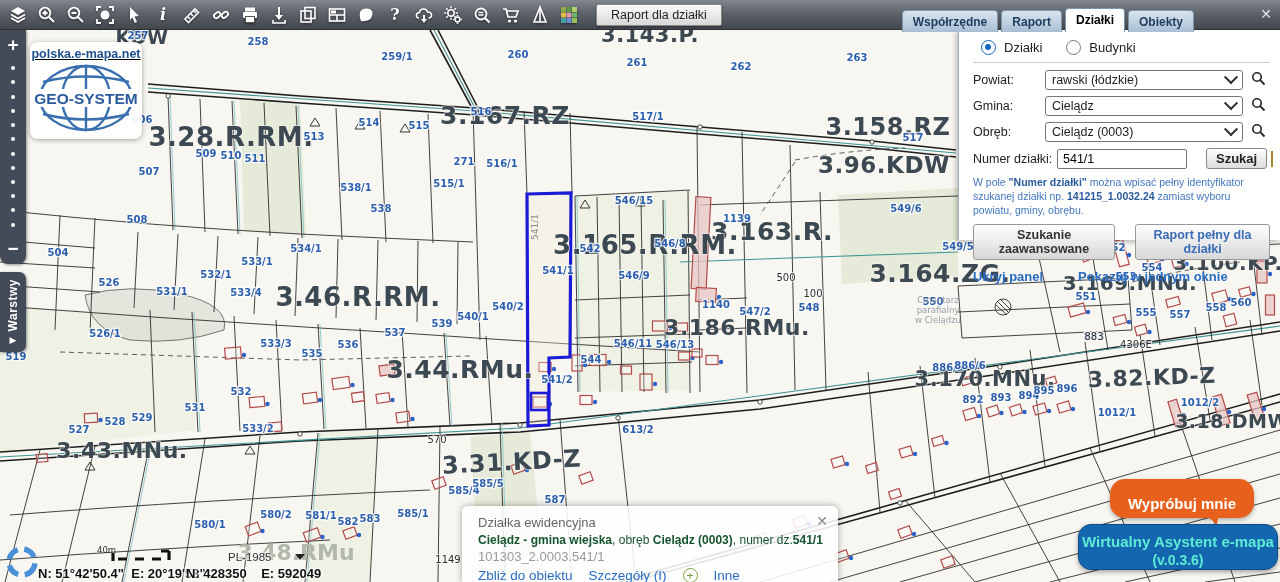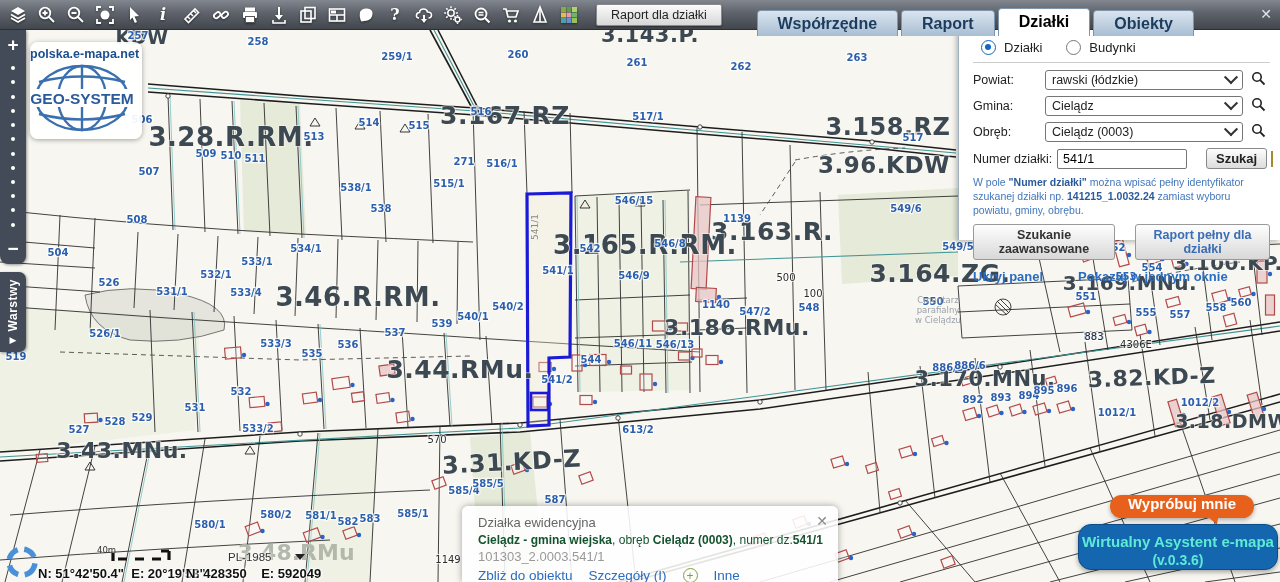--- a/index.html
+++ b/index.html
@@ -43,21 +43,21 @@
   .tb-ic svg{display:block;}
   .tb-ic .gly{color:#fff;font-weight:bold;font-size:16px;font-family:"DejaVu Serif",serif;}
   .report-btn{margin-left:10px;padding:3px 14px;font-size:12.5px;color:#222;cursor:pointer;
      background:linear-gradient(180deg,#fbfbfb,#d7d7d7);border:1px solid #8a8a8a;border-radius:2px;
      box-shadow:0 1px 2px rgba(0,0,0,.4);white-space:nowrap;}
   .tb-close{position:absolute;right:8px;top:6px;color:#dfe6ee;font-size:14px;cursor:pointer;z-index:22;}
 
   
   .tabs{position:absolute;right:86px;top:8px;display:flex;gap:3px;z-index:21;align-items:flex-end;}
   .tab{background:linear-gradient(180deg,#d9e4ef,#a9bed3);border:1px solid #7e96ac;border-bottom:none;
-     border-radius:4px 4px 0 0;padding:4px 20px 3px;font-size:16px;font-weight:bold;color:#1c3c5e;
+     border-radius:4px 4px 0 0;padding:4px 10px 3px;font-size:12px;font-weight:bold;color:#1c3c5e;
      cursor:pointer;white-space:nowrap;}
   .tab.active{background:#fff;color:#000;padding-bottom:5px;}
 
   
   .panel{position:absolute;right:0;top:30px;width:322px;height:210px;background:#fff;z-index:15;
      border-left:1px solid #9fb0c0;box-shadow:-2px 2px 5px rgba(0,0,0,.25);box-sizing:border-box;
      padding:6px 10px 0 14px;font-size:12.5px;color:#222;}
   .radio-row{display:flex;align-items:center;gap:8px;margin:4px 0 7px 8px;font-size:13px;}
   .radio{width:13px;height:13px;border:1px solid #777;border-radius:50%;background:#fff;display:inline-block;
      position:relative;cursor:pointer;flex:0 0 auto;}
@@ -81,21 +81,21 @@
   .btnrow{display:flex;gap:20px;margin-bottom:9px;}
   .pbtn{padding:3px 8px;font-size:12.5px;border:1px solid #999;border-radius:3px;cursor:pointer;
      background:linear-gradient(180deg,#fefefe,#d8d8d8);font-weight:600;}
   .pbtn.dark{color:#333;}
   .pbtn.blue{color:#3a6db5;}
   .linkrow{display:flex;gap:35px;font-size:13px;font-weight:600;}
   .plink{color:#2a6cc0;cursor:pointer;text-decoration:none;}
 
   
   .logo{position:absolute;left:30px;top:42px;width:112px;height:97px;background:rgba(255,255,255,.93);
-     border-radius:8px;z-index:6;box-shadow:0 1px 5px rgba(0,0,0,.35);text-align:left;padding-top:5px;box-sizing:border-box;}
+     border-radius:8px;z-index:6;box-shadow:0 1px 5px rgba(0,0,0,.35);text-align:center;padding-top:5px;box-sizing:border-box;text-decoration:underline;}
   .logo .site{font-size:12.5px;font-weight:bold;color:#1d4f8f;}
 
   
   .zstrip{position:absolute;left:0;top:30px;width:26px;height:234px;background:#424b57;z-index:6;
      border-radius:0 0 8px 8px;display:flex;flex-direction:column;align-items:center;box-shadow:1px 1px 3px rgba(0,0,0,.4);}
   .zplus,.zminus{color:#fff;font-size:19px;font-weight:bold;cursor:pointer;line-height:1;padding:5px 0 2px;}
   .zminus{padding:2px 0 6px;}
   .zdots{flex:1;display:flex;flex-direction:column;justify-content:space-evenly;align-items:center;}
   .zdot{width:4px;height:4px;border-radius:50%;background:#fff;cursor:pointer;}
   .wtab{position:absolute;left:0;top:272px;width:26px;height:80px;background:#424b57;z-index:6;
@@ -112,21 +112,21 @@
   .popup .pline{color:#14532d;font-size:12px;margin-bottom:2px;white-space:nowrap;}
   .popup .pid{color:#999;margin-bottom:4px;}
   .popup .plinks{display:flex;align-items:center;gap:16px;font-size:13.5px;}
   .popup .plk{color:#2a6cc0;cursor:pointer;}
   .pclose{position:absolute;right:10px;top:7px;color:#8a8a8a;font-size:14px;cursor:pointer;}
   .plusic{width:15px;height:15px;border:1.5px solid #7aa33c;border-radius:50%;color:#7aa33c;display:flex;
      align-items:center;justify-content:center;font-size:12px;line-height:1;cursor:pointer;box-sizing:border-box;}
 
   
   .bubble{position:absolute;right:26px;bottom:64px;background:#e8611c;color:#fff;font-size:15px;font-weight:bold;
-     padding:0 18px 6px;border-radius:15px;z-index:9;cursor:pointer;box-shadow:0 2px 4px rgba(0,0,0,.3);}
+     padding:16px 18px 6px;border-radius:15px;z-index:9;cursor:pointer;box-shadow:0 2px 4px rgba(0,0,0,.3);}
   .bubble::after{content:"";position:absolute;right:34px;bottom:-7px;width:0;height:0;
      border-left:8px solid transparent;border-right:4px solid transparent;border-top:10px solid #e8611c;transform:rotate(-12deg);}
   .assist{position:absolute;right:2px;bottom:12px;width:198px;height:44px;background:#1467af;border:1px solid #0d4c86;
      color:#5eead4;font-size:15px;font-weight:600;border-radius:13px;z-index:9;cursor:pointer;
      display:flex;flex-direction:column;align-items:center;justify-content:flex-end;line-height:1.25;
      box-shadow:0 2px 5px rgba(0,0,0,.35);}
   .assist .v{font-size:14px;}
 
   
   .sb{position:absolute;z-index:7;white-space:nowrap;

